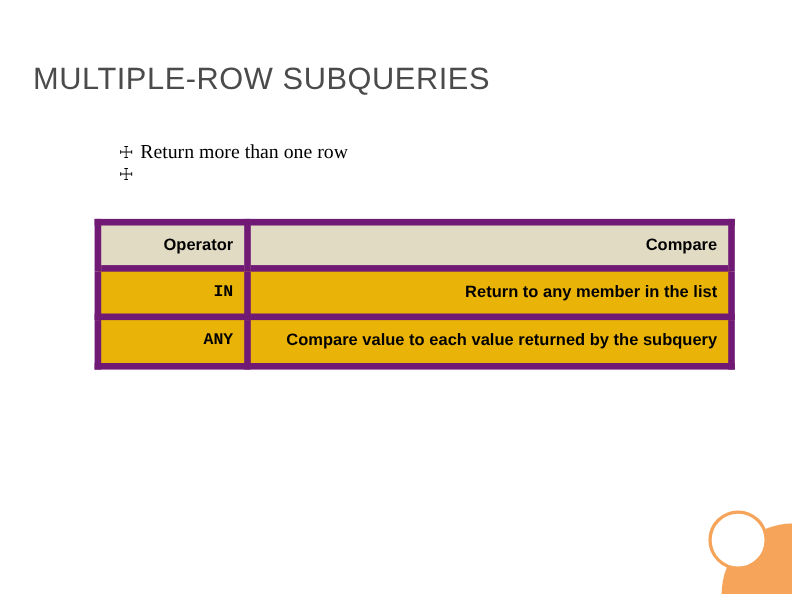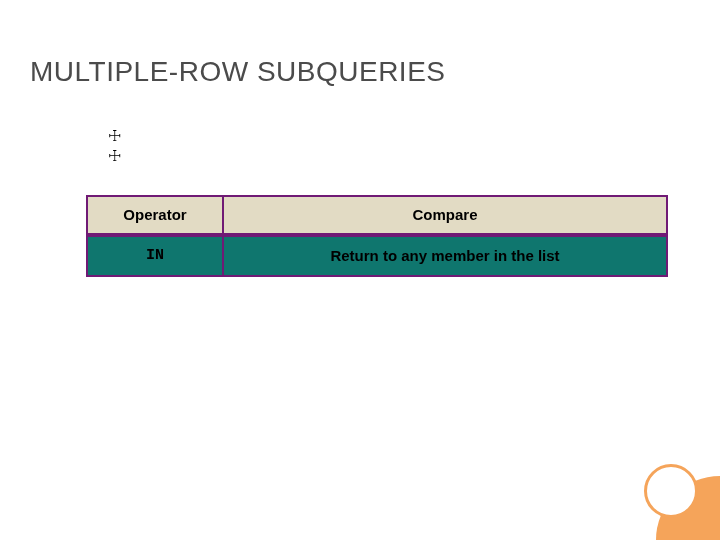--- a/index.html
+++ b/index.html
@@ -46,34 +46,34 @@
     width: 582px;
   }
   table {
     border-collapse: collapse;
     width: 100%;
     table-layout: fixed;
   }
   col.op { width: 136px; }
   col.mn { width: auto; }
   th, td {
-    border: 2px solid #701a75;
-    text-align: center;
+    border: 6px solid #701a75;
+    text-align: right;
     vertical-align: top;
     padding: 9px 10px 10px 10px;
     font-family: Arial, Helvetica, sans-serif;
     color: #000;
   }
   thead th {
     background: #e2dbc4;
     font-weight: 700;
     font-size: 15px;
   }
   tbody td {
-    background: #0f766e;
+    background: #eab308;
     font-size: 15px;
     font-weight: 700;
     line-height: 1.3;
   }
   tbody td.opcell {
     font-family: "Courier New", Courier, monospace;
     font-weight: 700;
     font-size: 15px;
   }
   thead tr th {
@@ -110,20 +110,21 @@
 </head>
 <body>
 
 <div class="slide">
 
   <h1 class="title">MULTIPLE-ROW SUBQUERIES</h1>
 
   <div class="bullets">
     <div class="bullet">
       <span class="glyph">☩</span>
+      <span>Return more than one row</span>
     </div>
     <div class="bullet">
       <span class="glyph">☩</span>
     </div>
   </div>
 
   <div class="table-wrap">
     <table>
       <colgroup>
           <col class="op">
@@ -133,20 +134,24 @@
         <tr>
           <th>Operator</th>
           <th>Compare</th>
         </tr>
       </thead>
       <tbody>
         <tr>
           <td class="opcell">IN</td>
           <td>Return to any member in the list</td>
         </tr>
+        <tr>
+          <td class="opcell">ANY</td>
+          <td>Compare value to each value returned by the subquery</td>
+        </tr>
       </tbody>
     </table>
   </div>
 
   <div class="corner">
     <div class="big"></div>
     <div class="small"></div>
   </div>
 
 </div>

